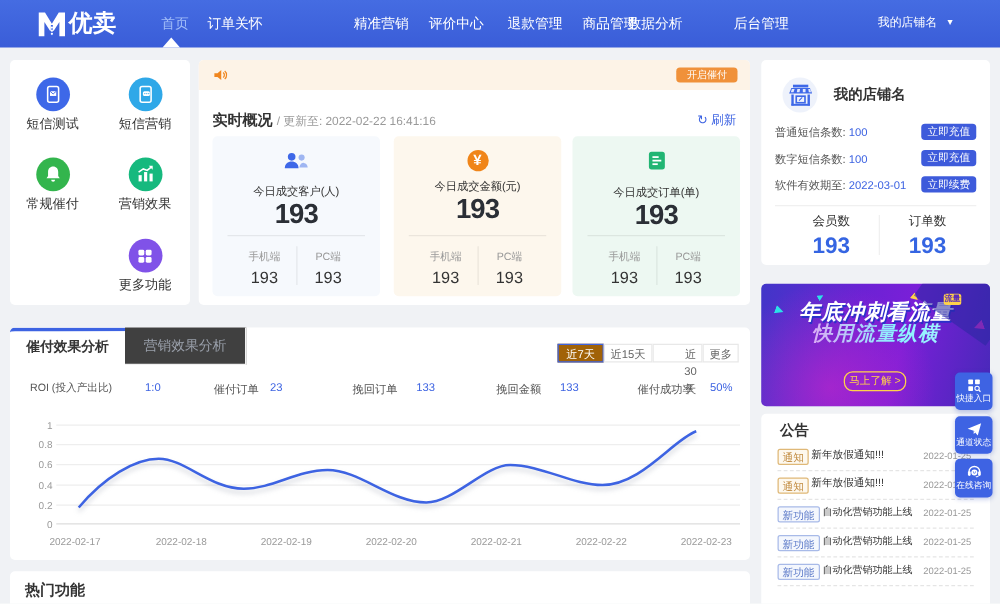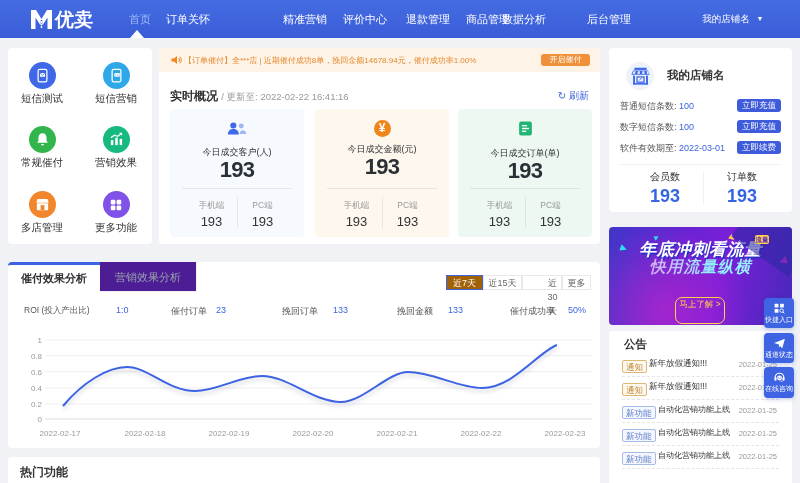--- a/index.html
+++ b/index.html
@@ -25,21 +25,21 @@
 
 .scard{position:absolute;top:61px;width:134px;height:128px;border-radius:4px;text-align:center;}
 .scard .lb{font-size:9px;color:#333;margin-top:6px;}
 .scard .big{font-size:22px;font-weight:bold;color:#2b2f36;margin-top:2px;line-height:17px;letter-spacing:-0.8px;}
 .scard .hr{position:absolute;left:12px;right:12px;top:79px;height:1px;background:rgba(0,0,0,0.07);}
 .scard .vr{position:absolute;left:50%;top:88px;height:31px;width:1px;background:rgba(0,0,0,0.07);}
 .scard .sub{position:absolute;top:91px;width:67px;font-size:8.5px;color:#999;}
 .scard .subv{position:absolute;top:105px;width:67px;font-size:13px;color:#333;}
 
 .tab1{position:absolute;left:0;top:0;width:92px;height:30px;border-top:3px solid #3d63e2;background:#fff;text-align:center;line-height:27px;font-size:11px;font-weight:bold;color:#333;border-radius:4px 0 0 0;}
-.tab2{position:absolute;left:92px;top:0;width:97px;height:30px;background:#4c1d95;text-align:center;line-height:30px;font-size:11px;color:#9aa0ab;border-bottom:1px solid #f0f0f0;border-right:1px solid #f2f2f2;}
+.tab2{position:absolute;left:92px;top:0;width:97px;height:30px;background:#404040;text-align:center;line-height:30px;font-size:11px;color:#9aa0ab;border-bottom:1px solid #f0f0f0;border-right:1px solid #f2f2f2;}
 .rbtn{position:absolute;top:13px;height:15px;line-height:14px;font-size:9px;text-align:center;color:#666;background:#fff;border:1px solid #e8e8e8;}
 .statlb{position:absolute;top:43px;font-size:9px;color:#555;white-space:nowrap;}
 .statv{position:absolute;top:43px;font-size:9px;color:#3d63e2;white-space:nowrap;}
 
 .rrow{position:absolute;left:11px;font-size:9px;color:#555;white-space:nowrap;}
 .rrow b{color:#3d63e2;font-weight:normal;}
 .rbtn2{position:absolute;left:128px;width:44px;height:13px;background:#3e5bdb;border-radius:3px;color:#fff;font-size:8.5px;text-align:center;line-height:13px;}
 .fbt svg{display:block;margin:4px auto 0;}
 .fbt{position:absolute;left:764px;width:30px;height:30px;background:#3e63e3;border-radius:4px;box-shadow:0 1px 4px rgba(30,60,180,0.3);color:#fff;text-align:center;}
 .fbt .t{font-size:7px;line-height:7px;margin-top:1px;}
@@ -113,51 +113,40 @@
           <svg width="15" height="15" viewBox="0 0 24 24">
             <rect x="3" y="13" width="4" height="8" fill="#fff"></rect>
             <rect x="10" y="9" width="4" height="12" fill="#fff"></rect>
             <rect x="17" y="11" width="4" height="10" fill="#fff"></rect>
             <path d="M3 9 L9 5 L14 7 L20 2" stroke="#fff" stroke-width="2" fill="none"></path>
             <path d="M21 1 L21 6 L16 1 Z" fill="#fff"></path>
           </svg>
         </div>
       <div class="lb">营销效果</div>
     </div>
-    <div class="sideitem" style="left:4px;top:143px;">
-      <div class="circ" style="background:#f2862c;">
-          <svg width="15" height="15" viewBox="0 0 24 24">
-            <path d="M4 3 L20 3 L22 9 L2 9 Z" fill="#fff"></path>
-            <rect x="3" y="10" width="18" height="11" rx="1" fill="#fff"></rect>
-            <rect x="9" y="13" width="6" height="8" fill="#f2862c"></rect>
-          </svg>
-        </div>
-      <div class="lb">多店管理</div>
-    </div>
     <div class="sideitem" style="left:78px;top:143px;">
       <div class="circ" style="background:#8052e8;">
           <svg width="14" height="14" viewBox="0 0 24 24">
             <rect x="3" y="3" width="8" height="8" rx="2" fill="#fff"></rect>
             <rect x="13" y="3" width="8" height="8" rx="2" fill="#fff"></rect>
             <rect x="3" y="13" width="8" height="8" rx="2" fill="#fff"></rect>
             <rect x="13" y="13" width="8" height="8" rx="2" fill="#fff"></rect>
           </svg>
         </div>
       <div class="lb">更多功能</div>
     </div>
   </div>
 
   <div class="card" id="main" style="left:159px;top:48px;width:441px;height:196px;">
     <div id="notify">
       <svg style="position:absolute;left:11px;top:6px;" width="12" height="12" viewBox="0 0 24 24">
           <path d="M3 9 L8 9 L14 4 L14 20 L8 15 L3 15 Z" fill="#f0861f"></path>
           <path d="M17 8 A5 5 0 0 1 17 16" stroke="#f0861f" stroke-width="2" fill="none"></path>
           <path d="M19.5 5.5 A8.5 8.5 0 0 1 19.5 18.5" stroke="#f0861f" stroke-width="2" fill="none"></path>
         </svg>
-      <span class="txt">【订单催付】全***店 | 近期催付成功8单，挽回金额14678.94元，催付成功率1.00%</span>
       <div id="cuifu-btn">开启催付</div>
     </div>
     <div style="position:absolute;left:11px;top:40px;font-size:12px;font-weight:bold;color:#333;">实时概况 <span style="font-weight:normal;font-size:9.5px;color:#999;">/ 更新至: 2022-02-22 16:41:16</span></div>
     <div style="position:absolute;right:11px;top:41px;font-size:10px;color:#3d63e2;">↻ 刷新</div>
 
     <div class="scard" style="left:11px;background:#f6f9fd;">
       <svg style="margin-top:12px;" width="22" height="15" viewBox="0 0 36 24">
           <circle cx="12" cy="7" r="5" fill="#3e68e8"></circle>
           <path d="M3 22 C3 16 7 13 12 13 C17 13 21 16 21 22 Z" fill="#3e68e8"></path>
           <circle cx="25" cy="8" r="4" fill="#9fb6f2"></circle>
@@ -271,21 +260,21 @@
     <div style="position:absolute;left:20px;top:122px;width:72px;text-align:center;font-size:10px;color:#333;">会员数</div>
     <div style="position:absolute;left:97px;top:122px;width:72px;text-align:center;font-size:10px;color:#333;">订单数</div>
     <div style="position:absolute;left:20px;top:138px;width:72px;text-align:center;font-size:18px;font-weight:bold;color:#3565e2;">193</div>
     <div style="position:absolute;left:97px;top:138px;width:72px;text-align:center;font-size:18px;font-weight:bold;color:#3565e2;">193</div>
   </div>
 
   <div class="abs" id="banner" style="left:609px;top:227px;width:183px;height:98px;border-radius:4px;overflow:hidden;background:linear-gradient(105deg,#4136c8 0%,#6c22d4 40%,#7a1fd8 60%,#4629b8 100%);">
     <div style="position:absolute;left:0;top:0;width:100%;height:100%;background:radial-gradient(circle at 30% 85%,rgba(220,40,200,0.5),transparent 55%);"></div>
     <div style="position:absolute;left:10px;top:11px;width:163px;text-align:center;font-size:17px;font-weight:bold;color:#fff;font-style:italic;letter-spacing:0.5px;text-shadow:1px 2px 0 rgba(30,50,200,0.85);">年底冲刺看流量</div>
     <div style="position:absolute;left:10px;top:30px;width:163px;text-align:center;font-size:16px;font-weight:bold;font-style:italic;letter-spacing:1px;background:linear-gradient(90deg,#ff8af0,#8af3ff 60%,#b0f0ff);-webkit-background-clip:text;background-clip:text;color:transparent;">快用流量纵横</div>
-    <div style="position:absolute;left:66px;top:70px;width:50px;height:27px;border:1px solid #ffd24a;border-radius:7px;color:#ffd24a;font-size:8.5px;text-align:center;line-height:12px;">马上了解 &gt;</div>
+    <div style="position:absolute;left:66px;top:70px;width:50px;height:16px;border:1px solid #ffd24a;border-radius:7px;color:#ffd24a;font-size:8.5px;text-align:center;line-height:12px;">马上了解 &gt;</div>
     <div style="position:absolute;left:11px;top:18px;width:7px;height:7px;background:#2be0e8;transform:rotate(20deg);clip-path:polygon(0 0,100% 50%,0 100%);"></div>
     <div style="position:absolute;left:120px;top:8px;width:6px;height:6px;background:#ffd24a;transform:rotate(40deg);clip-path:polygon(0 0,100% 50%,0 100%);"></div>
     <div style="position:absolute;left:45px;top:8px;width:5px;height:5px;background:#2be0e8;transform:rotate(-30deg);clip-path:polygon(0 0,100% 50%,0 100%);"></div>
     <div style="position:absolute;left:170px;top:30px;width:8px;height:8px;background:#e82bd0;transform:rotate(160deg);clip-path:polygon(0 0,100% 50%,0 100%);"></div>
     <div style="position:absolute;right:-20px;top:-25px;width:70px;height:60px;background:rgba(40,40,160,0.55);transform:rotate(35deg);"></div>
     <div style="position:absolute;left:158px;top:72px;width:9px;height:9px;background:#2be0e8;clip-path:polygon(0 0,100% 50%,0 100%);"></div>
     <div style="position:absolute;left:146px;top:8px;width:14px;height:9px;background:#ffd24a;border-radius:2px;color:#5a2bb8;font-size:6.5px;text-align:center;line-height:9px;font-weight:bold;">流量</div>
   </div>
 
   <div class="card" id="ann" style="left:609px;top:331px;width:183px;height:152px;border-radius:4px 4px 0 0;">

